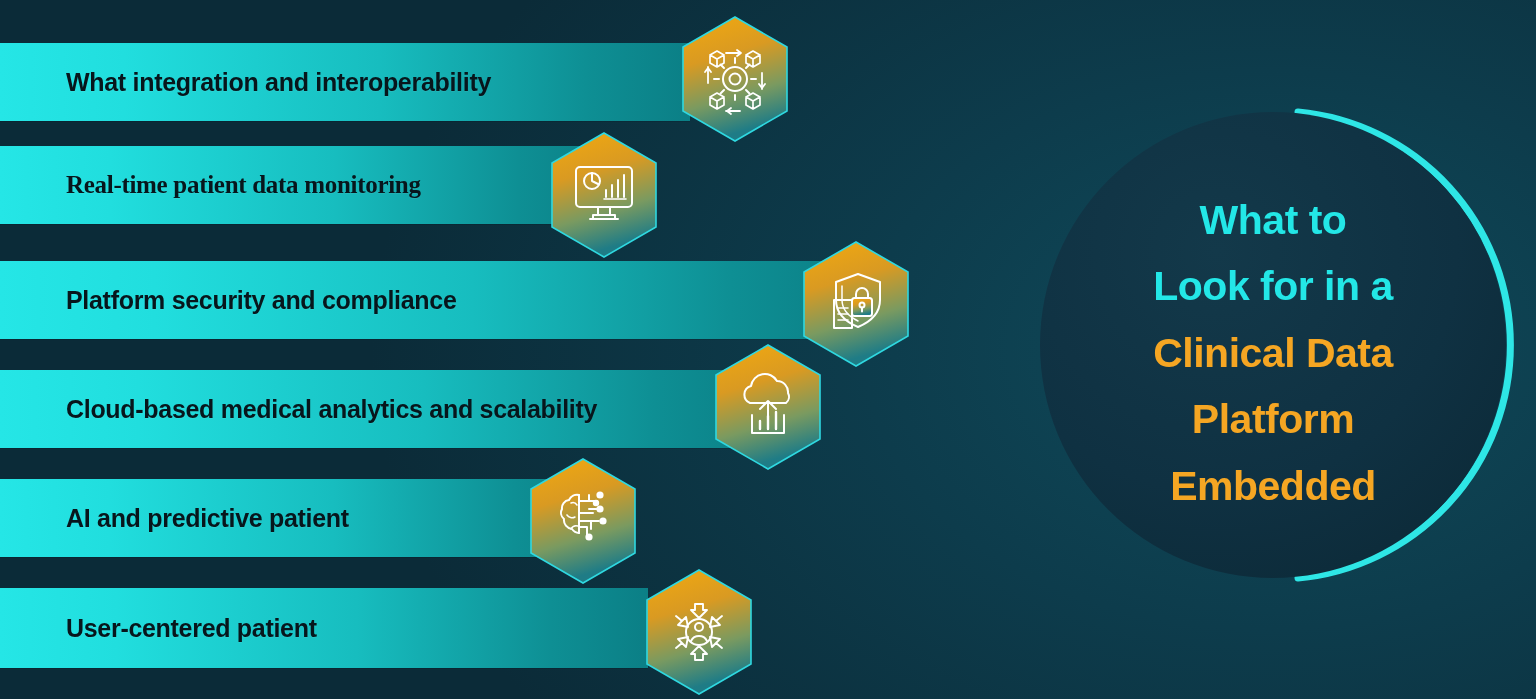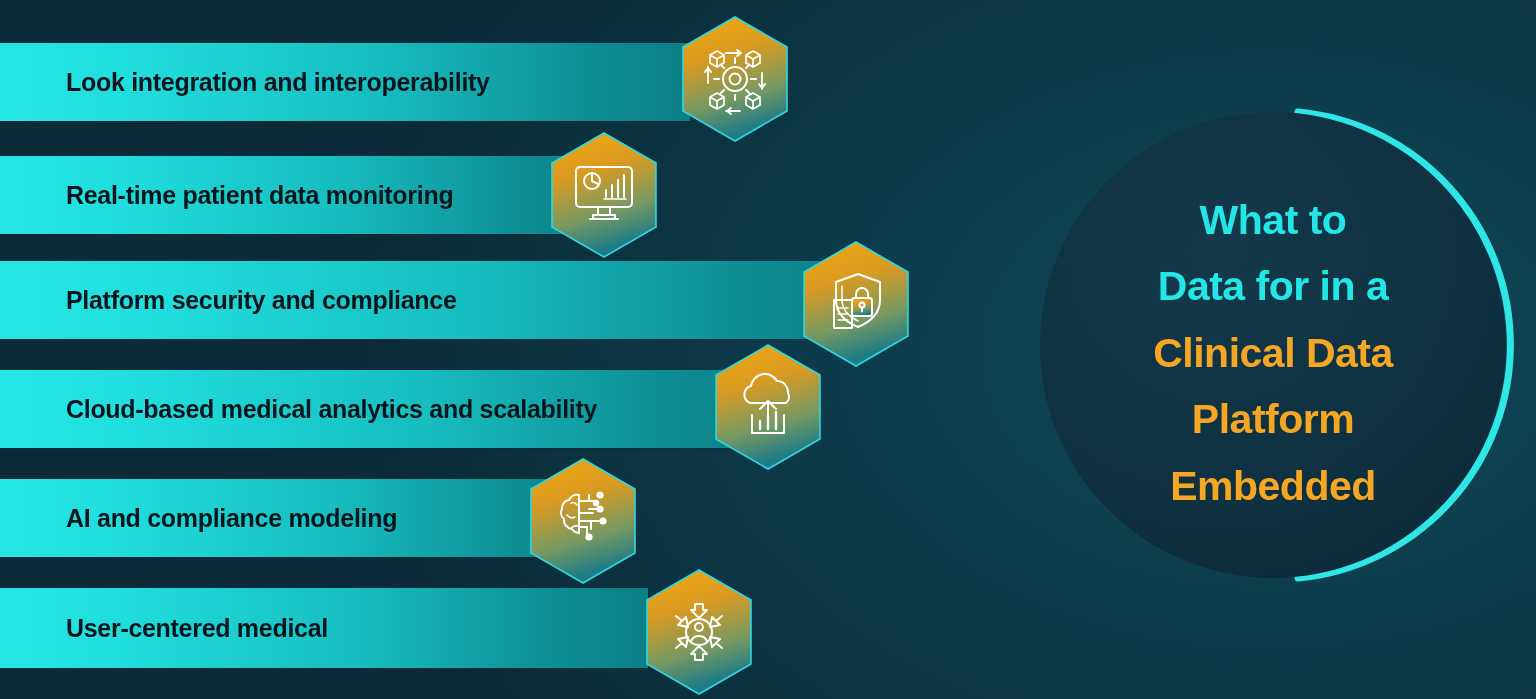--- a/index.html
+++ b/index.html
@@ -99,41 +99,41 @@
   .title-orange { color: #f5a623; }
 </style>
 </head>
 <body>
 
 <div id="stage">
 
   <div class="bars">
 
     <div class="bar" style="top:43px;height:78px;width:690px;">
-      <span class="bar-label">Look integration and interoperability</span>
-    </div>
-
-    <div class="bar" style="top:156px;height:78px;width:610px;">
+      <span class="bar-label">What integration and interoperability</span>
+    </div>
+
+    <div class="bar" style="top:146px;height:78px;width:610px;font-family:Liberation Serif, serif;">
       <span class="bar-label">Real-time patient data monitoring</span>
     </div>
 
     <div class="bar" style="top:261px;height:78px;width:860px;">
       <span class="bar-label">Platform security and compliance</span>
     </div>
 
     <div class="bar" style="top:370px;height:78px;width:770px;text-align:center;">
       <span class="bar-label">Cloud-based medical analytics and scalability</span>
     </div>
 
     <div class="bar" style="top:479px;height:78px;width:605px;">
-      <span class="bar-label">AI and compliance modeling</span>
+      <span class="bar-label">AI and predictive patient</span>
     </div>
 
     <div class="bar" style="top:588px;height:80px;width:648px;">
-      <span class="bar-label">User-centered medical</span>
+      <span class="bar-label">User-centered patient</span>
     </div>
   </div>
 
   <svg width="0" height="0" style="position:absolute" aria-hidden="true">
     <defs>
       <linearGradient id="hexgrad" x1="0" y1="0" x2="0.25" y2="1">
         <stop offset="0%" stop-color="#f2a90f"></stop>
         <stop offset="38%" stop-color="#d99a22"></stop>
         <stop offset="72%" stop-color="#7a9a60"></stop>
         <stop offset="100%" stop-color="#1f7c86"></stop>
@@ -266,20 +266,20 @@
   </div>
 
   <div class="circle-wrap">
     <svg class="arc-svg" viewBox="0 0 500 492">
       <path d="M 268 8
                A 234 234 0 0 1 268 474" fill="none" stroke="#2ee6e6" stroke-width="7" stroke-linecap="round"></path>
     </svg>
     <div class="disc"></div>
     <div class="title-block">
       <div class="title-line title-cyan">What to</div>
-      <div class="title-line title-cyan">Data for in a</div>
+      <div class="title-line title-cyan">Look for in a</div>
       <div class="title-line title-orange">Clinical Data</div>
       <div class="title-line title-orange">Platform</div>
       <div class="title-line title-orange">Embedded</div>
     </div>
   </div>
 
 </div>
 
 </body></html>

